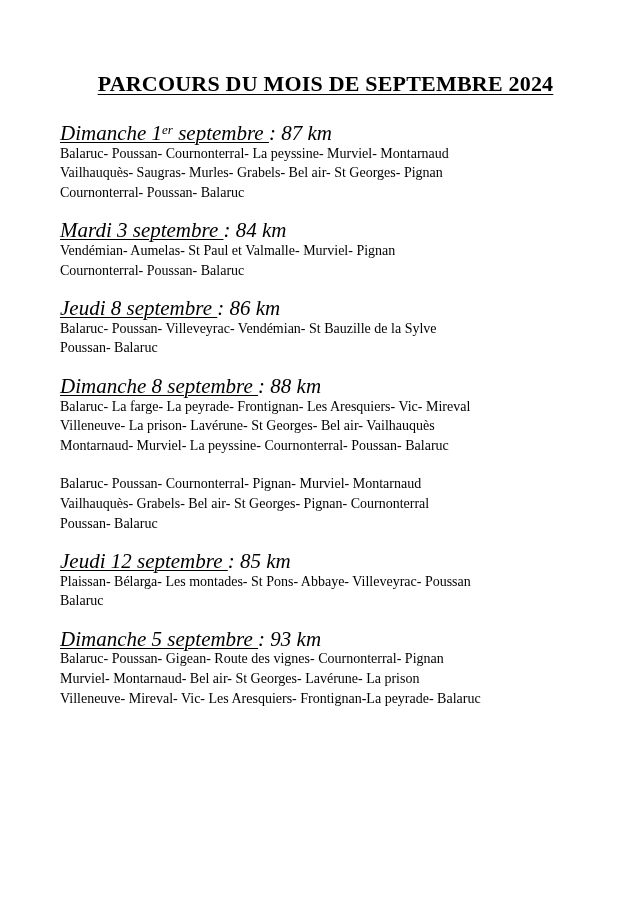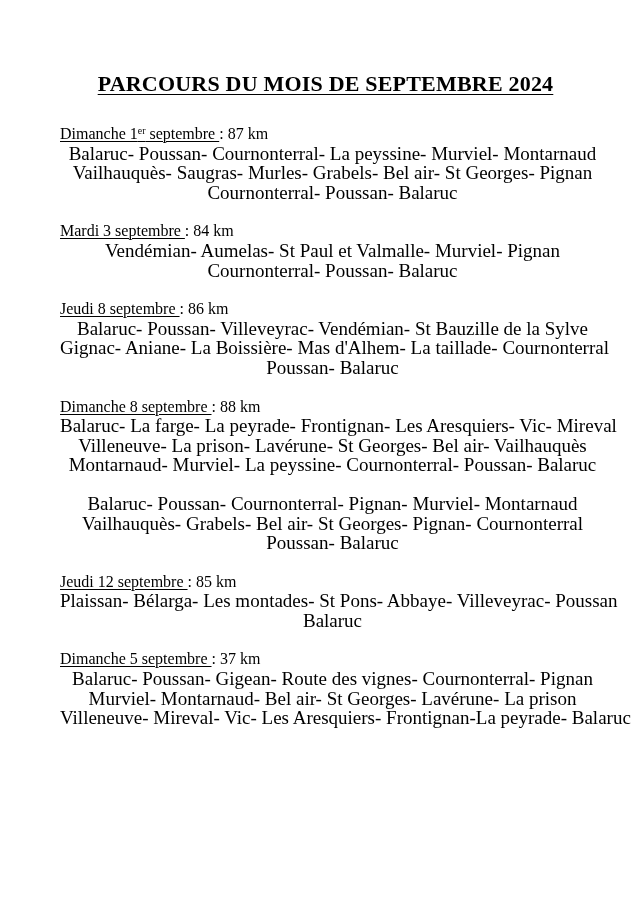--- a/index.html
+++ b/index.html
@@ -45,29 +45,29 @@
     left: 60px;
     width: 545px;
   }
   .entry {
     margin: 0 0 19px 0;
   }
   .entry:last-child {
     margin-bottom: 0;
   }
   .entry-line {
-    font-size: 19px;
+    font-size: 14px;
     line-height: 19.6px;
     white-space: nowrap;
-    text-align: center;
   }
   .entry-heading {
-    font-size: 16px;
+    font-size: 21px;
     line-height: 19.6px;
     white-space: nowrap;
+    font-style: italic;
   }
   .entry-heading .date-label {
     text-decoration: underline;
     text-underline-offset: 2px;
     text-decoration-thickness: 1px;
   }
   .entry-heading .date-label sup {
     font-size: 0.62em;
     vertical-align: 0.48em;
     line-height: 0;
@@ -91,40 +91,39 @@
         <div class="entry-line">Cournonterral- Poussan- Balaruc</div>
       </div>
       <div class="entry">
         <div class="entry-heading"><span class="date-label"><span>Mardi 3 septembre </span></span><span class="distance">: 84 km</span></div>
         <div class="entry-line">Vendémian- Aumelas- St Paul et Valmalle- Murviel- Pignan</div>
         <div class="entry-line">Cournonterral- Poussan- Balaruc</div>
       </div>
       <div class="entry">
         <div class="entry-heading"><span class="date-label"><span>Jeudi 8 septembre </span></span><span class="distance">: 86 km</span></div>
         <div class="entry-line">Balaruc- Poussan- Villeveyrac- Vendémian- St Bauzille de la Sylve</div>
-        <div class="entry-line">Gignac- Aniane- La Boissière- Mas d'Alhem- La taillade- Cournonterral</div>
         <div class="entry-line">Poussan- Balaruc</div>
       </div>
       <div class="entry">
         <div class="entry-heading"><span class="date-label"><span>Dimanche 8 septembre </span></span><span class="distance">: 88 km</span></div>
         <div class="entry-line">Balaruc- La farge- La peyrade- Frontignan- Les Aresquiers- Vic- Mireval</div>
         <div class="entry-line">Villeneuve- La prison- Lavérune- St Georges- Bel air- Vailhauquès</div>
         <div class="entry-line">Montarnaud- Murviel- La peyssine- Cournonterral- Poussan- Balaruc</div>
       </div>
       <div class="entry">
         <div class="entry-line">Balaruc- Poussan- Cournonterral- Pignan- Murviel- Montarnaud</div>
         <div class="entry-line">Vailhauquès- Grabels- Bel air- St Georges- Pignan- Cournonterral</div>
         <div class="entry-line">Poussan- Balaruc</div>
       </div>
       <div class="entry">
         <div class="entry-heading"><span class="date-label"><span>Jeudi 12 septembre </span></span><span class="distance">: 85 km</span></div>
         <div class="entry-line">Plaissan- Bélarga- Les montades- St Pons- Abbaye- Villeveyrac- Poussan</div>
         <div class="entry-line">Balaruc</div>
       </div>
       <div class="entry">
-        <div class="entry-heading"><span class="date-label"><span>Dimanche 5 septembre </span></span><span class="distance">: 37 km</span></div>
+        <div class="entry-heading"><span class="date-label"><span>Dimanche 5 septembre </span></span><span class="distance">: 93 km</span></div>
         <div class="entry-line">Balaruc- Poussan- Gigean- Route des vignes- Cournonterral- Pignan</div>
         <div class="entry-line">Murviel- Montarnaud- Bel air- St Georges- Lavérune- La prison</div>
         <div class="entry-line">Villeneuve- Mireval- Vic- Les Aresquiers- Frontignan-La peyrade- Balaruc</div>
       </div>
     </div>
 
 </div>
 
 </body></html>

